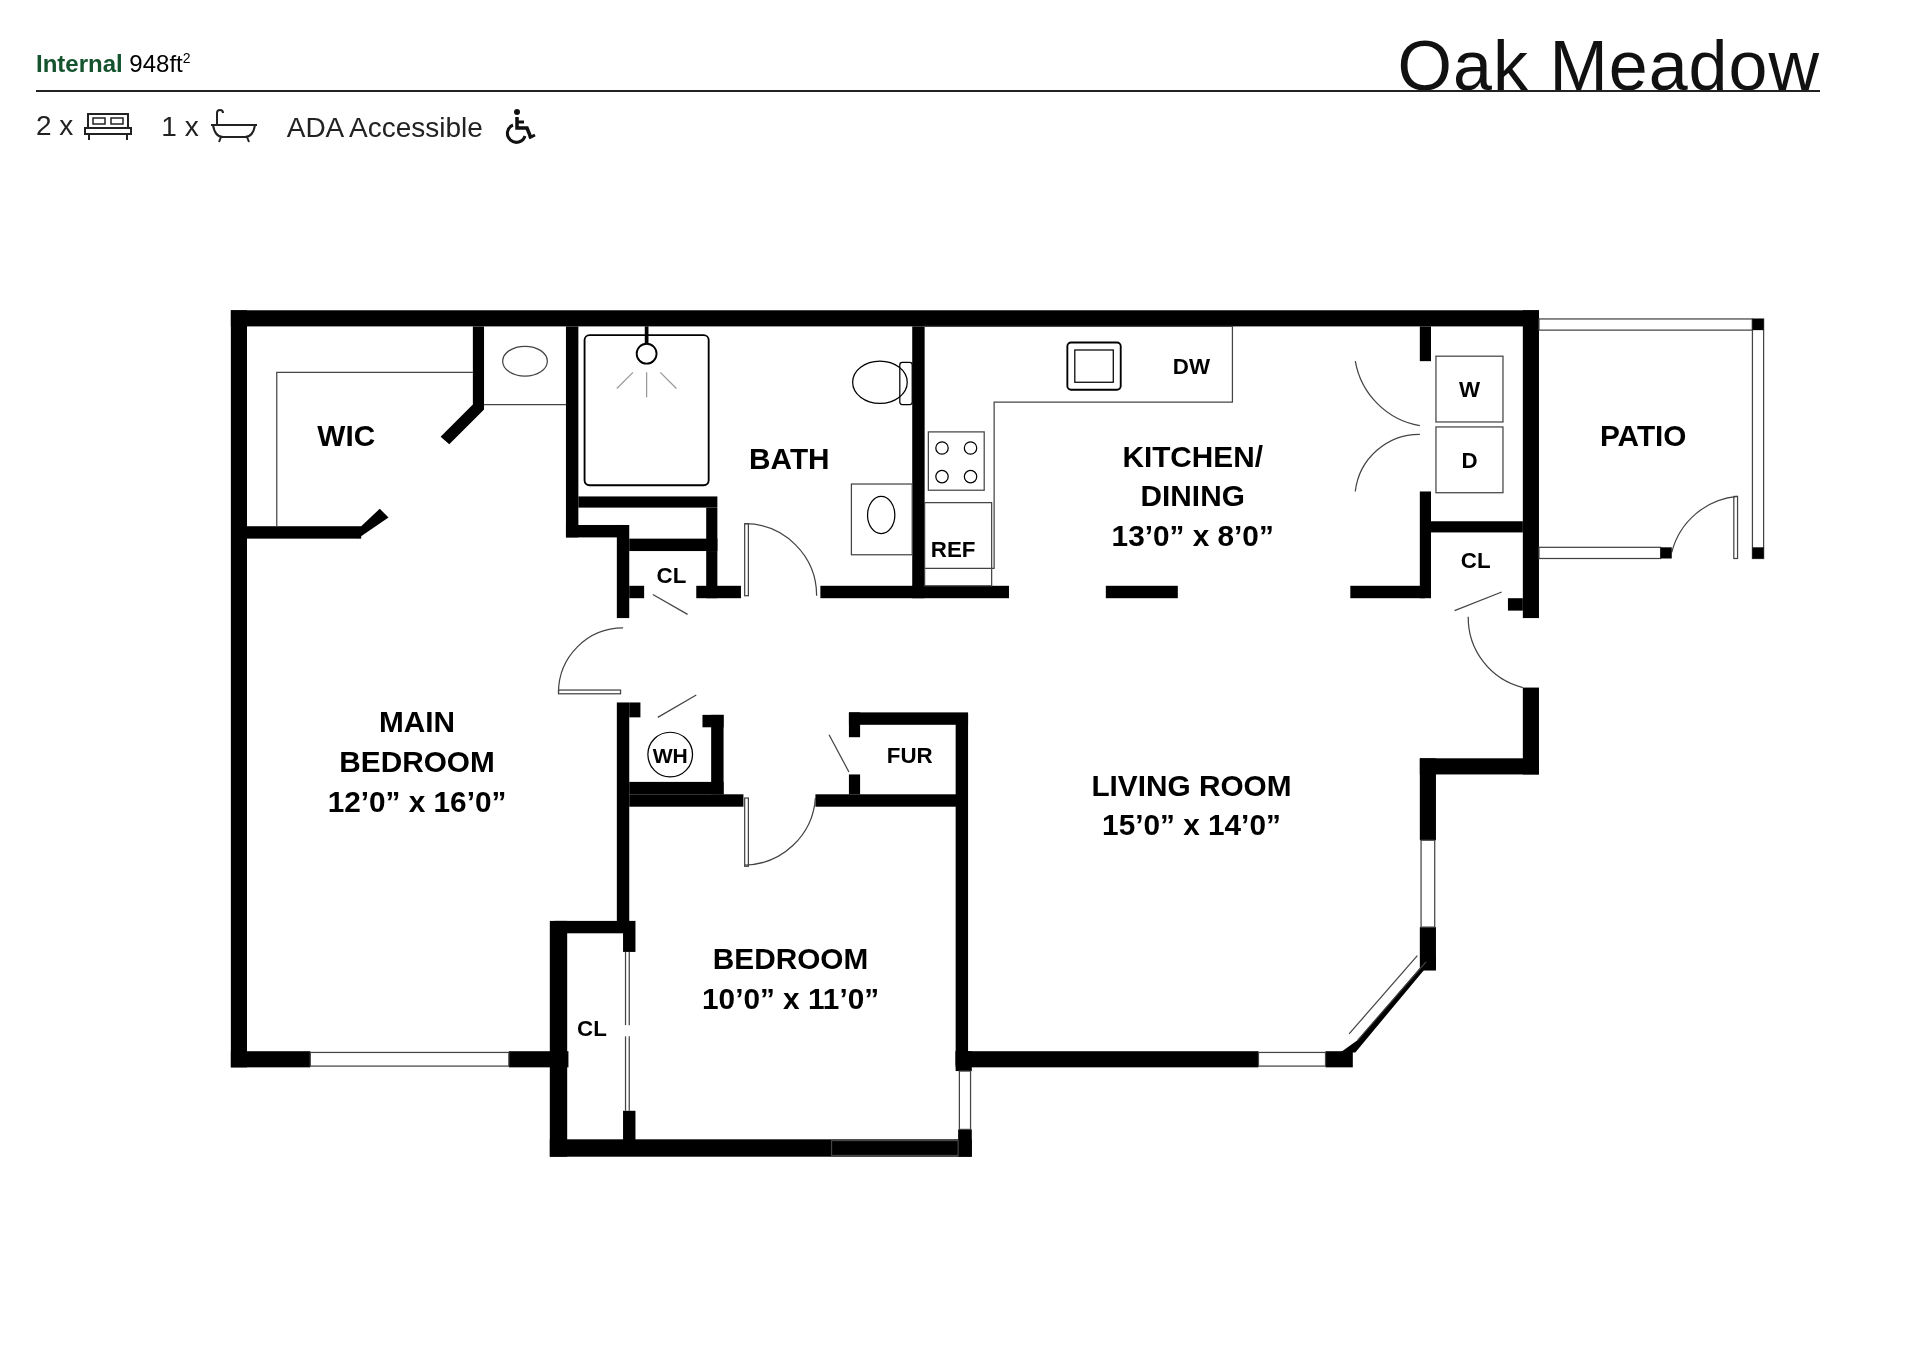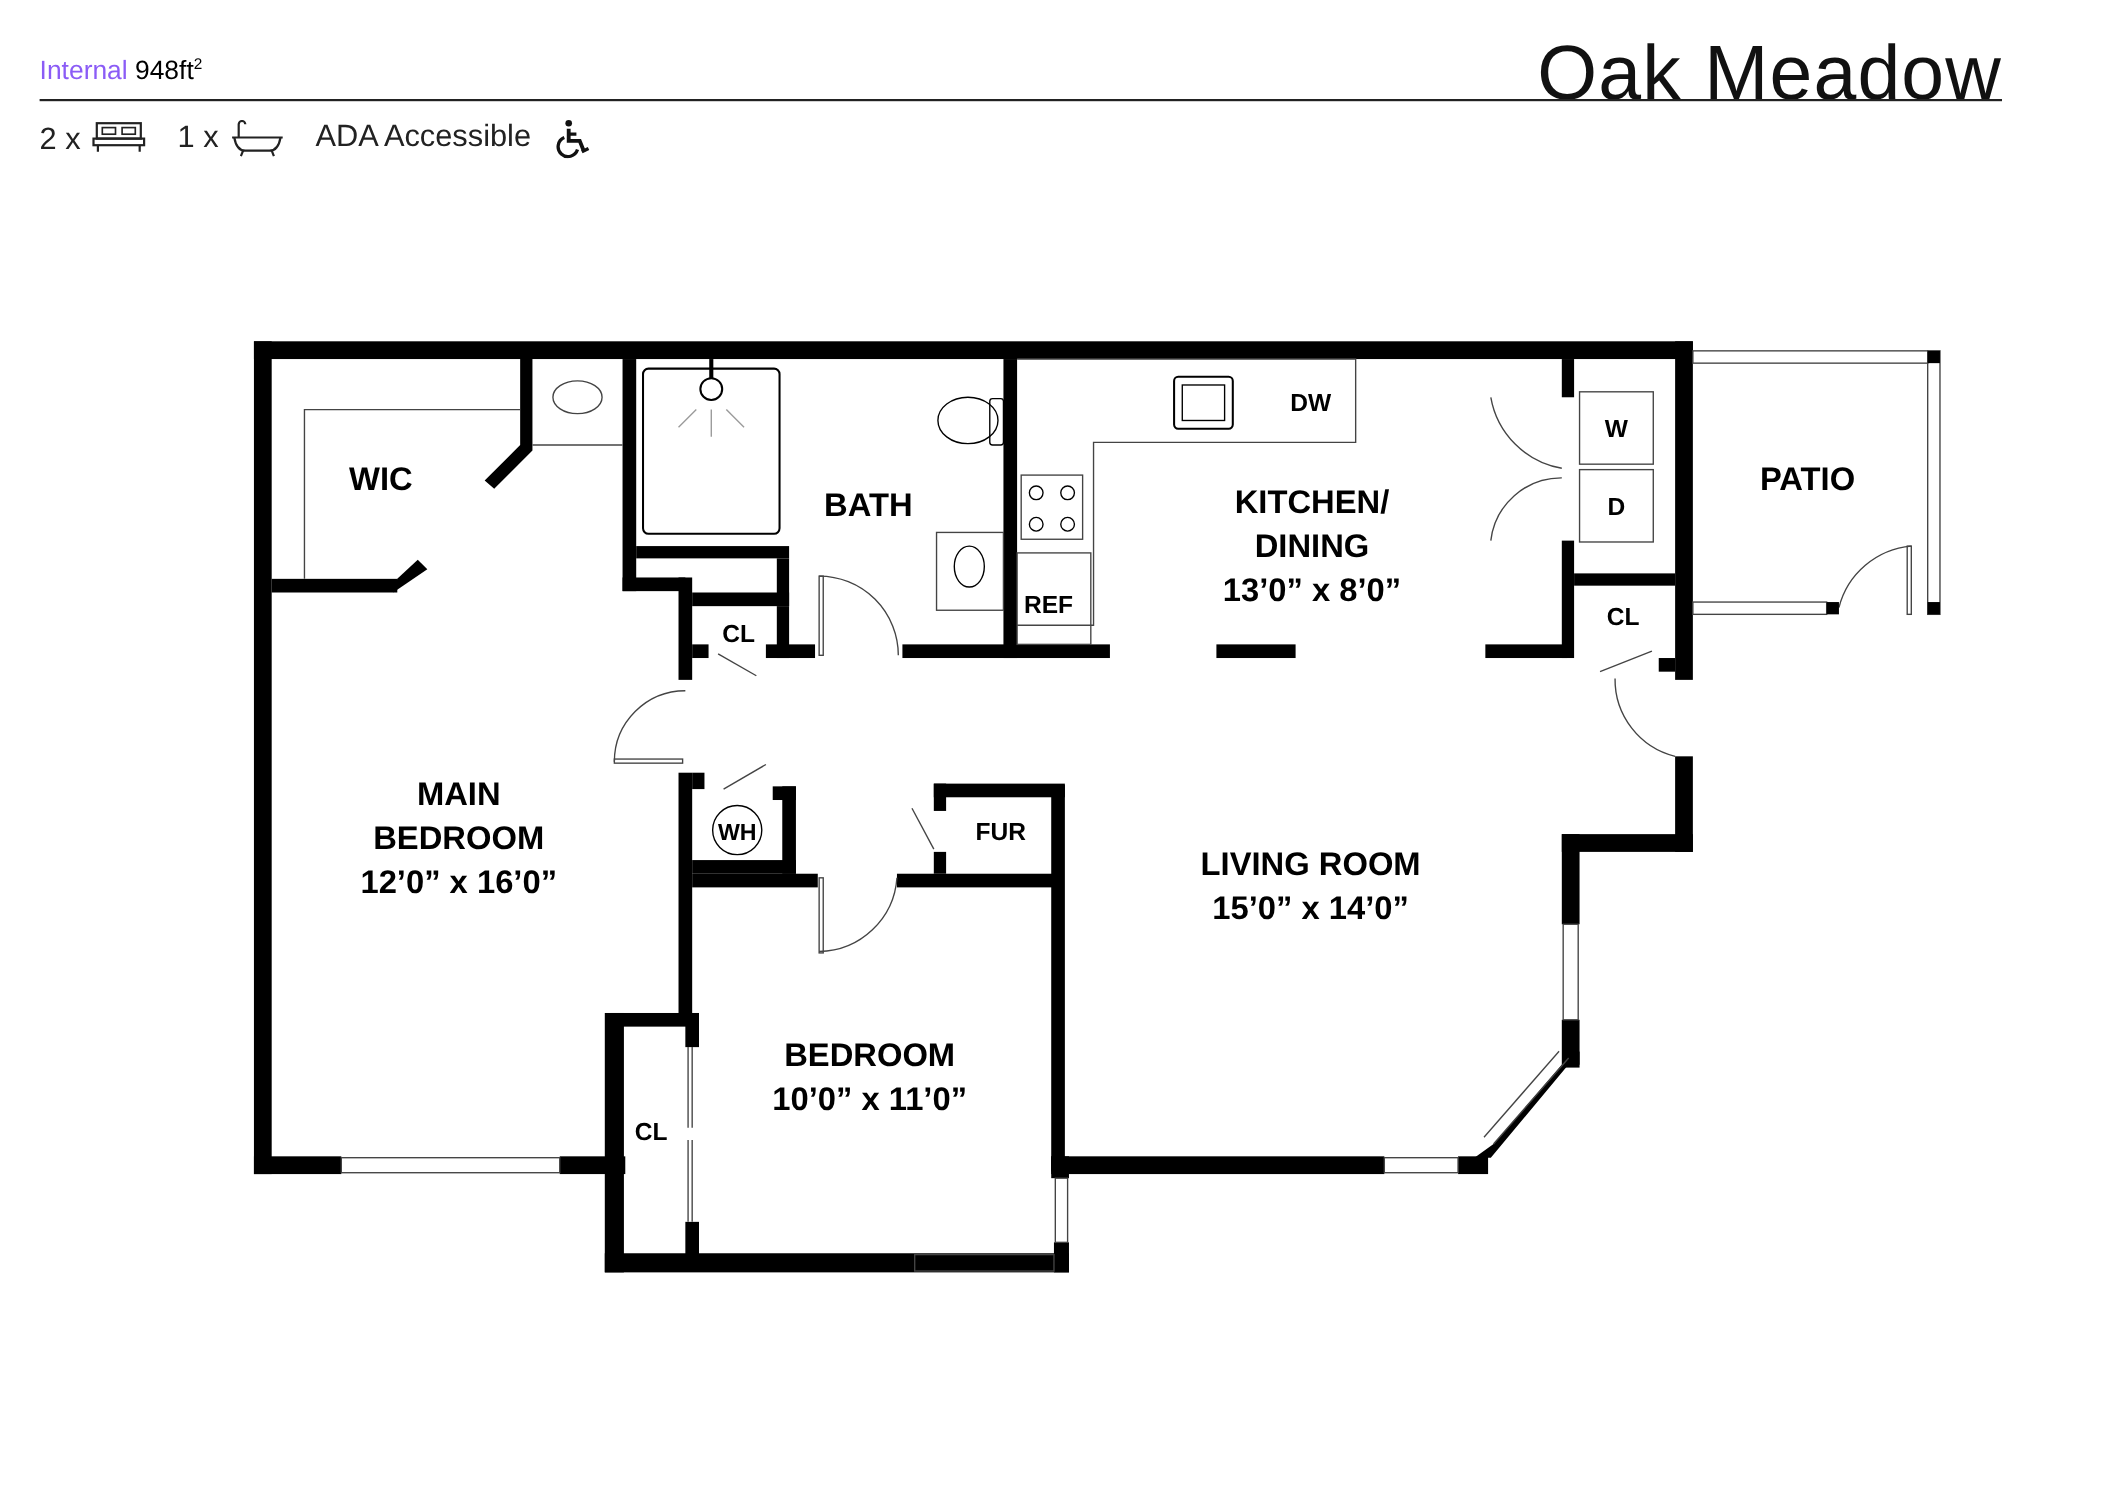--- a/index.html
+++ b/index.html
@@ -1,24 +1,24 @@
 <!DOCTYPE html>
 <html><head>
 <meta charset="utf-8">
 <style>
   html, body { margin:0; padding:0; background:#ffffff; }
   body { width:1920px; height:1359px; position:relative; overflow:hidden; font-family:"Liberation Sans", sans-serif; color:#000; }
   .header { position:absolute; left:0; top:0; width:1920px; height:160px; }
   .internal { position:absolute; left:36px; top:50px; font-size:24px; color:#000; }
-  .internal .lbl { color:#8b5cf6; font-weight:400; }
+  .internal .lbl { color:#14532d; font-weight:700; }
   .internal sup { font-size:14px; }
   .title { position:absolute; right:100px; top:14px; font-size:70px; font-weight:300; letter-spacing:1px; color:#111;margin-top:12px; }
   .rule { position:absolute; left:36px; top:90px; width:1784px; height:2px; background:#222; }
   .features { position:absolute; left:36px; top:106px; height:40px; display:flex; align-items:center; font-size:28px; color:#222; }
-  .feat { display:flex; align-items:flex-start; margin-right:28px; }
+  .feat { display:flex; align-items:flex-end; margin-right:28px; }
   .feat svg { margin-left:10px; }
   .plan { position:absolute; left:0; top:0; }
   .room-label { font-family:"Liberation Sans", sans-serif; font-weight:bold; fill:#000; text-anchor:middle; }
 </style>
 </head>
 <body>
 
 <div class="header">
   <div class="internal">
     <span class="lbl">Internal</span>

